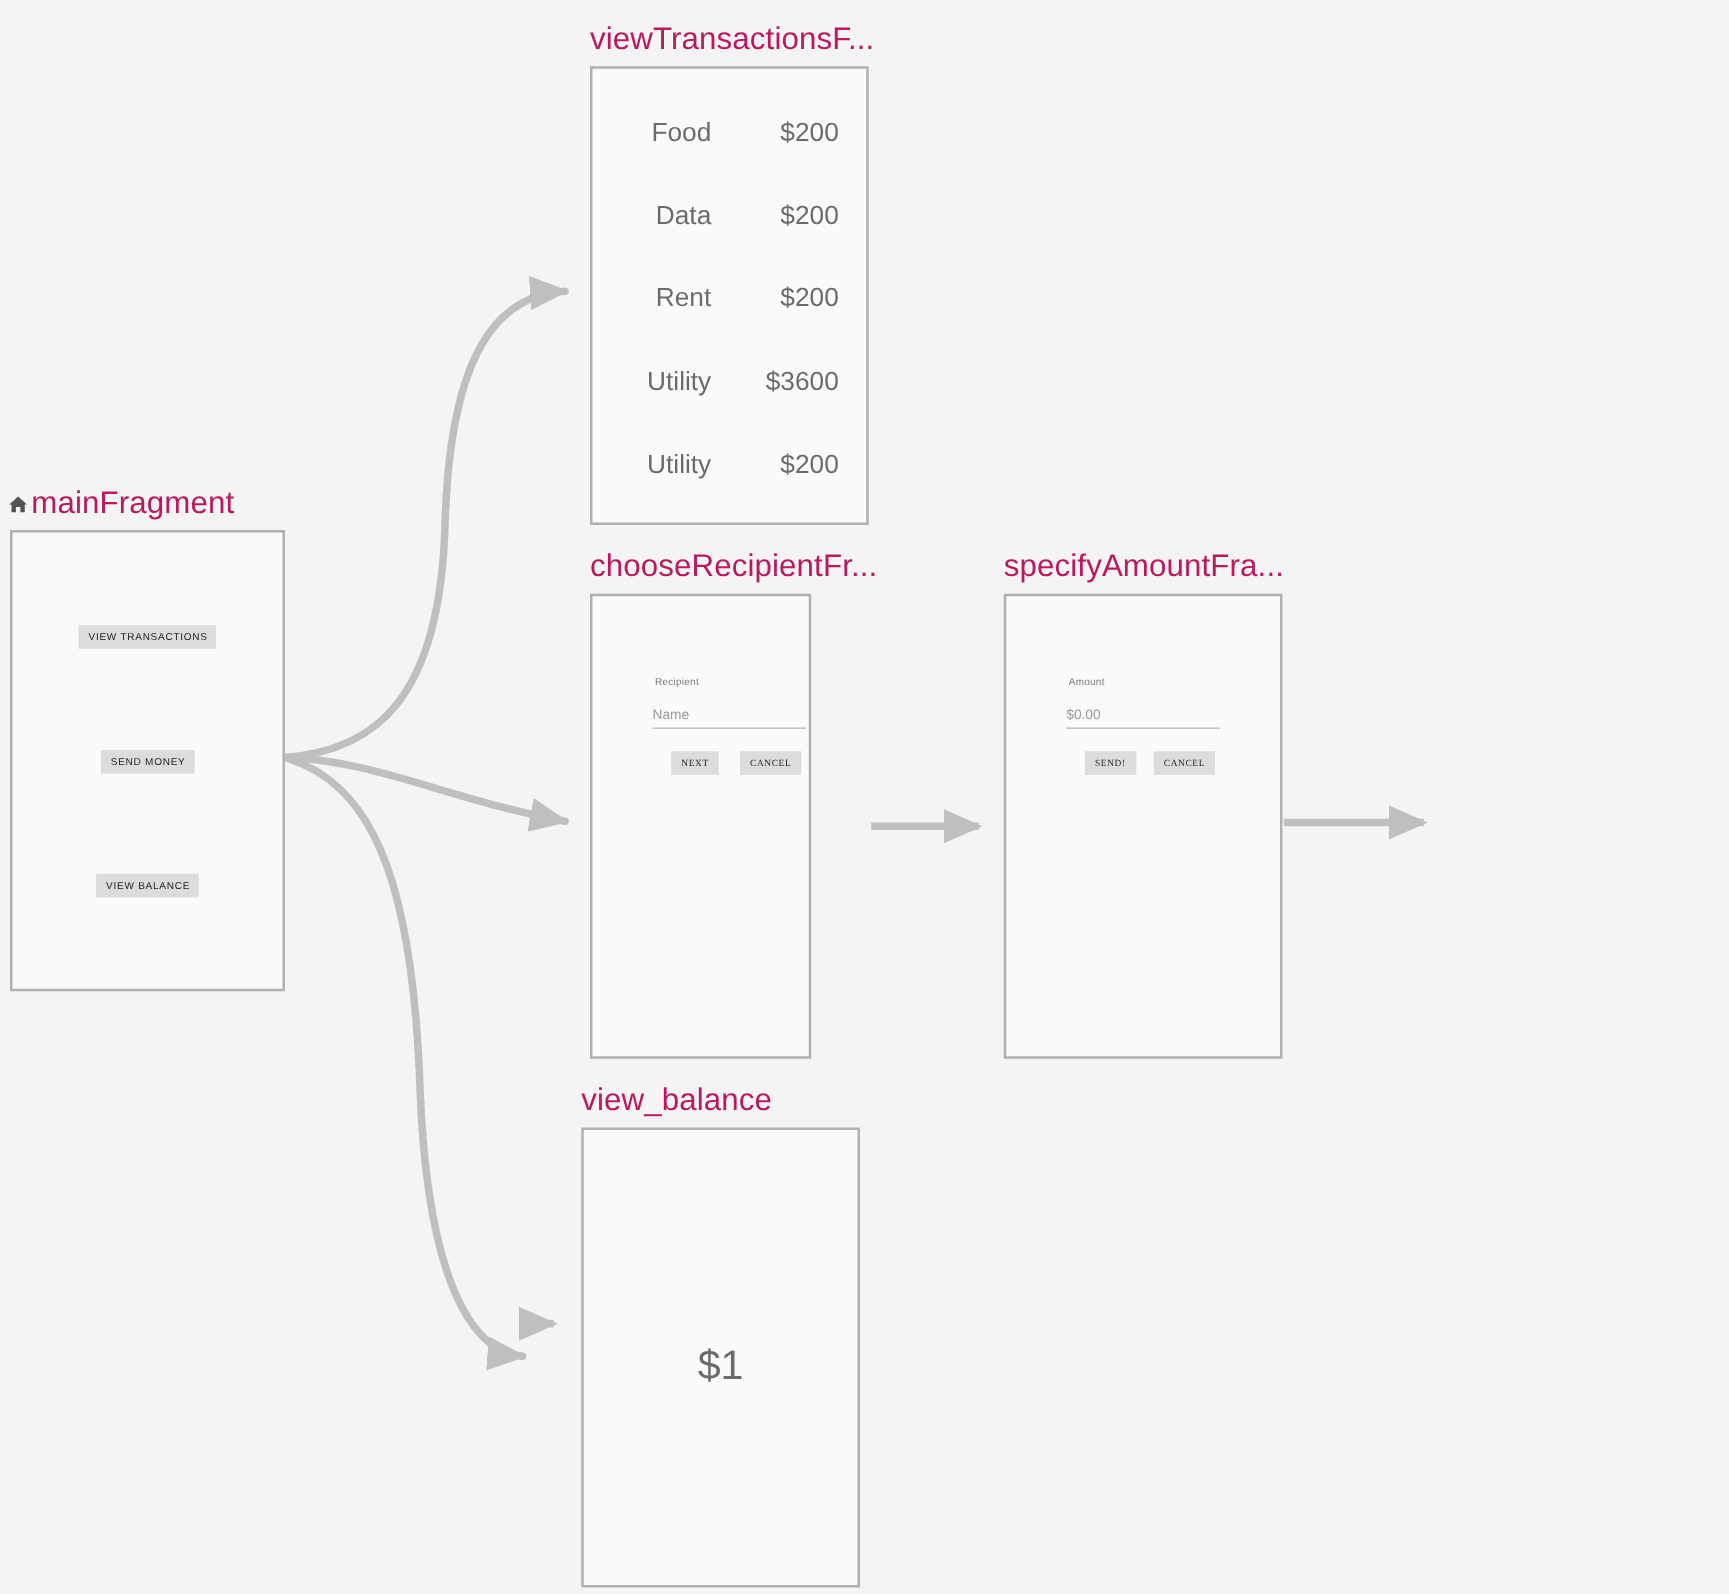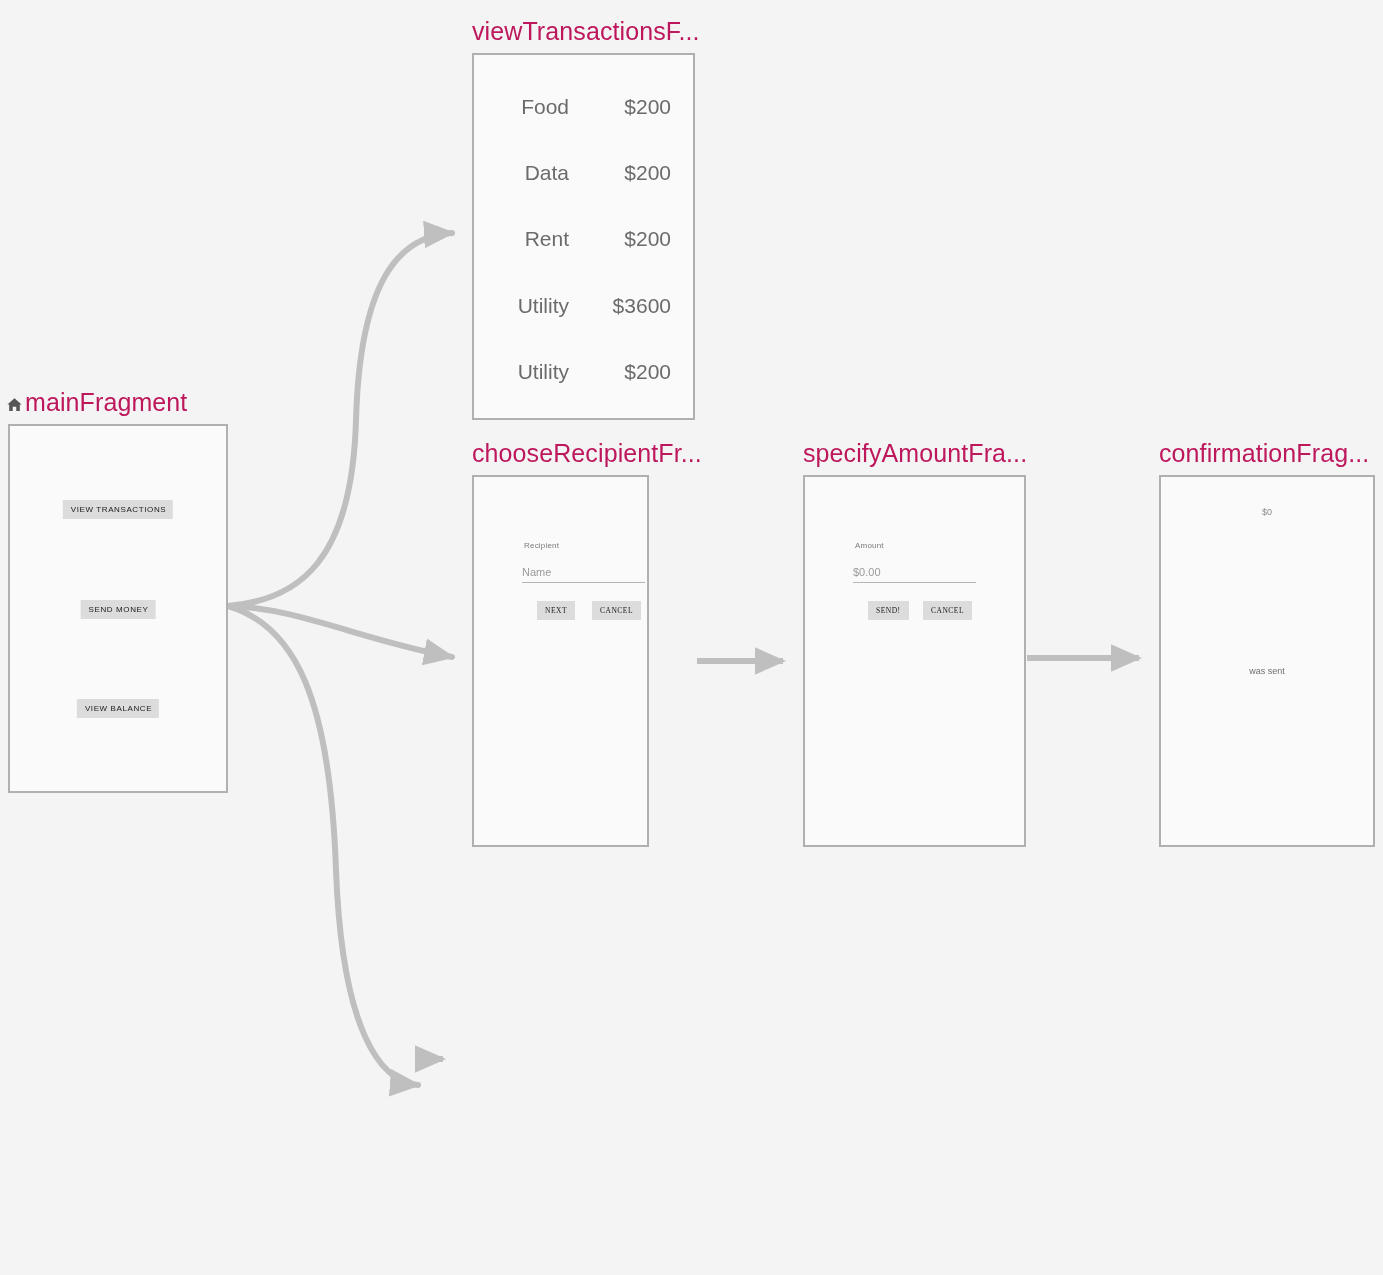--- a/index.html
+++ b/index.html
@@ -227,22 +227,21 @@
   <div class="node" style="left:803px; top:475px; width:223px; height:368px;">
     <div class="node-title">specifyAmountFra...</div>
     <div class="node-frame" style="width:223px; height:372px;">
       <div class="form-label" style="top:64px;">Amount</div>
       <div class="form-input" style="top:89px;">$0.00</div>
       <div class="form-btn" style="left:63px; top:124px;">SEND!</div>
       <div class="form-btn" style="left:118px; top:124px;">CANCEL</div>
     </div>
   </div>
 
-  <div class="node" style="left:1159px; top:475px; width:216px; height:372px;">
-    <div class="node-title">confirmationFrag...</div>
-    <div class="node-frame" style="width:216px; height:372px;">
-      <div class="conf-amount" style="top:30px;">$0</div>
-      <div class="conf-sub" style="top:189px;">was sent</div>
-    </div>
-  </div>
-
+
+  <div class="node" style="left:465px; top:902px; width:223px; height:368px;">
+    <div class="node-title">view_balance</div>
+    <div class="node-frame" style="width:223px; height:368px;">
+      <div class="bal-amount" style="top:169px;">$1</div>
+    </div>
+  </div>
 
 </div>
 
 </body></html>

